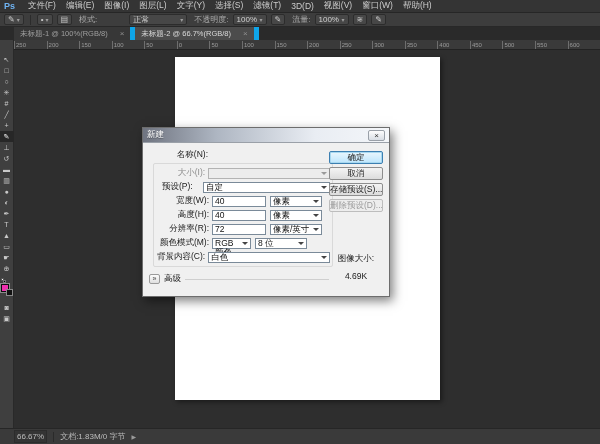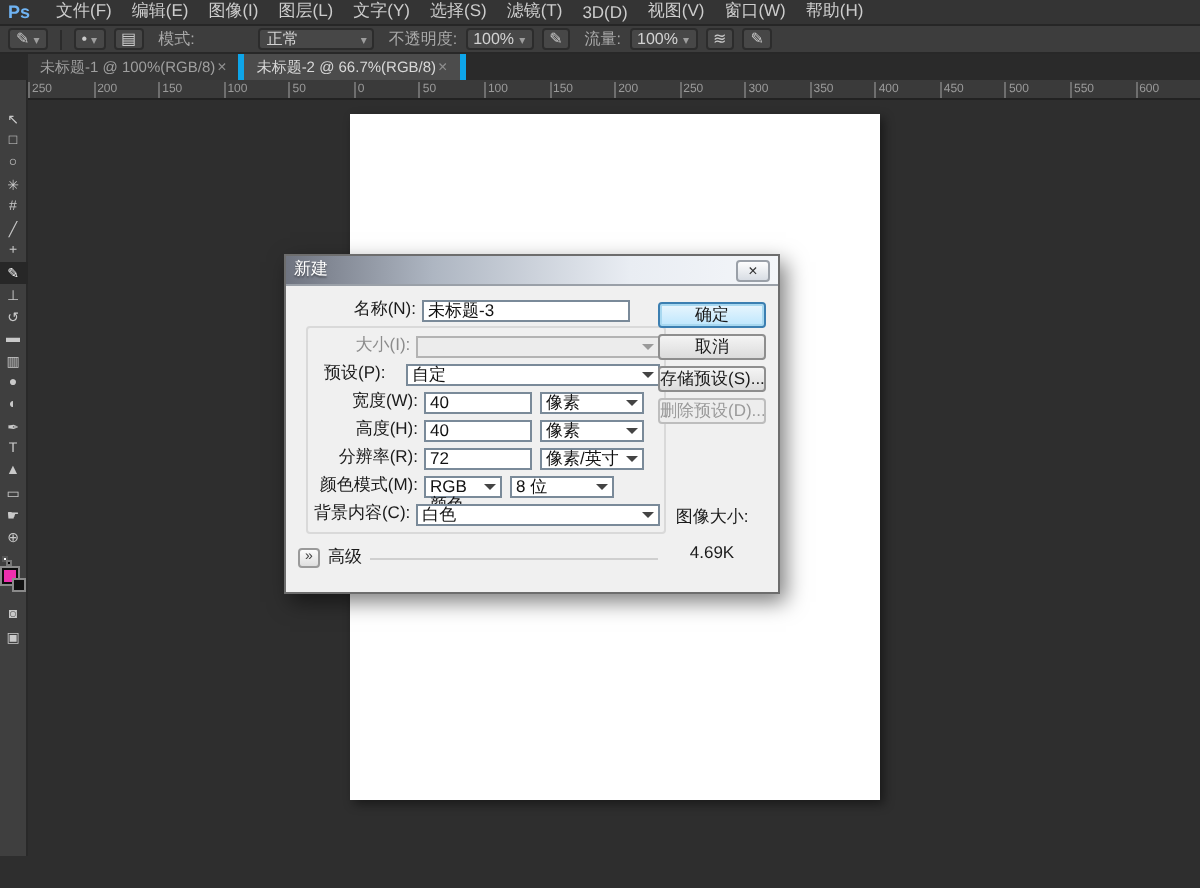--- a/index.html
+++ b/index.html
@@ -31,22 +31,22 @@
   .opt-label{ color:#a9a9a9; margin-left:3px; }
   .opt-select{ display:flex; align-items:center; justify-content:space-between;
     border:1px solid #2c2c2c; background:#474747; height:11px; padding:0 3px;
     min-width:34px; border-radius:2px; color:#d2d2d2; }
   .opt-select.wide{ min-width:58px;margin-left:28px; }
   
   .tab-bar{
     position:absolute; top:27px; left:0; width:600px; height:13px;
     background:#2a2a2a; display:flex; align-items:flex-end; padding-left:14px; font-size:7.5px;
   }
-  .tab{ height:13px; display:flex; align-items:center; gap:1px; padding:0 6px;
-    background:#373737; color:#9f9f9f; border-right:3px solid #0ea5e9; cursor:default; }
+  .tab{ height:13px; display:flex; align-items:center; gap:12px; padding:0 6px;
+    background:#373737; color:#9f9f9f; border-right:5px solid #0ea5e9; cursor:default; }
   .tab.active{ background:#4c4c4c; color:#d8d8d8; }
   .tab-close{ font-size:8px; color:#8f8f8f; }
   
   .ruler{
     position:absolute; top:40px; left:14px; width:586px; height:10px;
     background:#3a3a3a; border-bottom:1px solid #222;
     display:flex; align-items:flex-end; overflow:hidden;
   }
   .tick{ flex:1; height:8px; border-left:1px solid #6e6e6e; font-size:6px;
     color:#9a9a9a; line-height:8px; padding-left:1px; white-space:nowrap; }
@@ -305,21 +305,20 @@
 
   <div class="dialog">
     <div class="dlg-title">
       <span class="dlg-title-text">新建</span>
       <span class="dlg-close">×</span>
     </div>
     <div class="dlg-body">
 
       <div class="row">
         <span class="lbl">名称(N):</span>
-        <span class="field name">未标题-3</span>
       </div>
 
       <div class="group">
         <div class="row">
           <span class="lbl" style="color:#8c8c8c;">大小(I):</span>
           <span class="select full disabled"></span>
         </div>
         <div class="row preset-row">
           <span class="lbl">预设(P):</span>
           <span class="select full">自定</span>
@@ -363,14 +362,20 @@
         <div class="btn disabled">删除预设(D)...</div>
         <div class="img-size">
           <div>图像大小:</div>
           <div class="val">4.69K</div>
         </div>
       </div>
 
     </div>
   </div>
 
+  <div class="status-bar">
+    <span class="zoom-field">66.67%</span>
+    <span class="status-sep"></span>
+    <span>文档:1.83M/0 字节</span>
+    <span class="status-arrow">▶</span>
+  </div>
 
 </div>
 
 </body></html>

